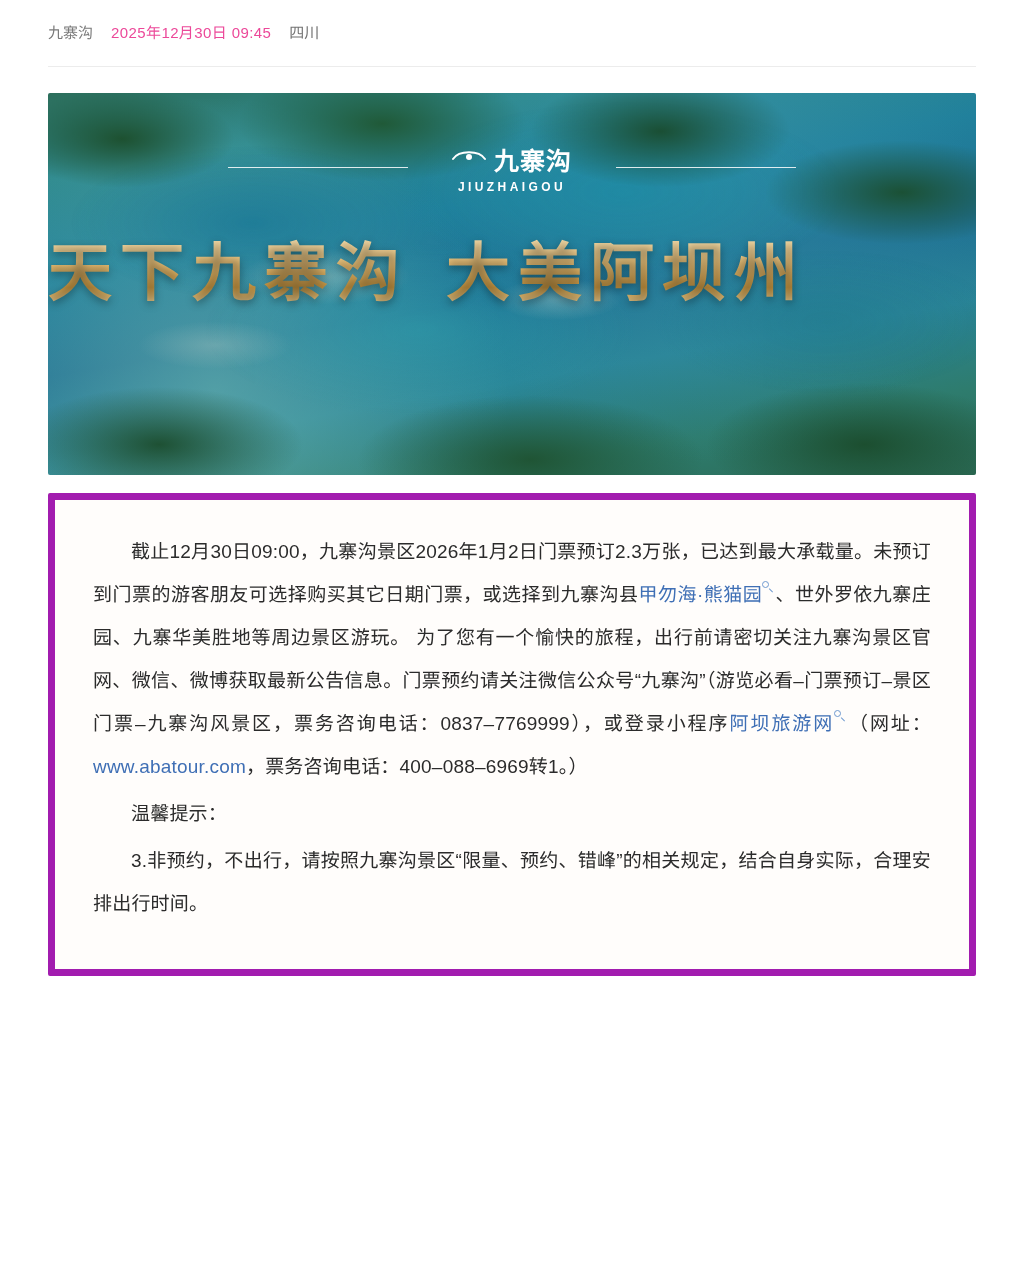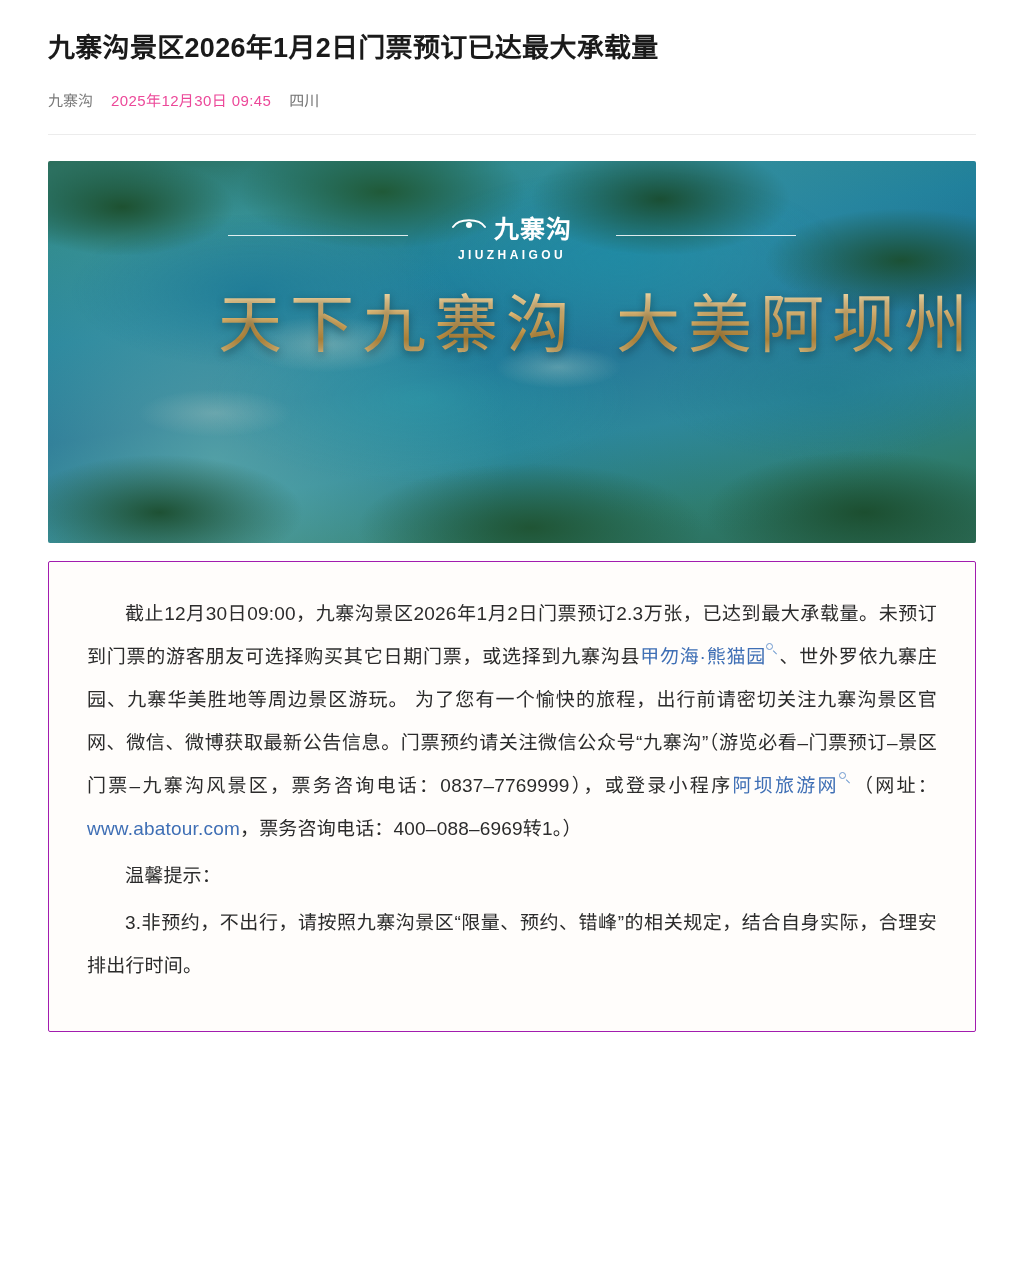--- a/index.html
+++ b/index.html
@@ -132,45 +132,45 @@
     font-weight: bold;
   }
   .hero-logo-en {
     font-size: 12px;
     letter-spacing: 3.4px;
     color: #ffffff;
     font-weight: bold;
   }
   .hero-headline {
     position: absolute;
-    top: 112px;
+    top: 128px;
     left: 0;
     right: 0;
-    text-align: right;
+    text-align: left;
     font-family: "Liberation Serif", "DejaVu Serif", serif;
-    font-weight: normal;
+    font-weight: bold;
     font-size: 64px;
     letter-spacing: 8px;
     color: #f3d79a;
     background: linear-gradient(180deg, #fdf1cf 0%, #e8c078 45%, #c69541 72%, #f6e3b4 100%);
     -webkit-background-clip: text;
     background-clip: text;
     -webkit-text-fill-color: transparent;
     text-shadow: 0 3px 8px rgba(0,0,0,0.35);
   }
   .hero-headline .gap {
     display: inline-block;
     width: 38px;
   }
   
   .notice {
     margin-top: 18px;
     width: 928px;
     box-sizing: border-box;
-    border: 1px solid #a21caf;
+    border: 7px solid #a21caf;
     background: #fffdfb;
     padding: 30px 38px 40px 38px;
     border-radius: 2px;
   }
   .notice p {
     margin: 0 0 4px 0;
     font-size: 19px;
     line-height: 43px;
     color: #2b2b2b;
     text-align: justify;
@@ -217,21 +217,20 @@
     background: #6f9ad0;
     transform: rotate(45deg);
     transform-origin: left center;
   }
 </style>
 </head>
 <body>
 
 <div class="page">
 
-  <h1 class="article-title">九寨沟景区2026年1月2日门票预订已达最大承载量</h1>
 
   <div class="meta-row">
     <span class="meta-source">九寨沟</span>
     <span class="meta-date">2025年12月30日 09:45</span>
     <span class="meta-region">四川</span>
   </div>
 
   <div class="divider"></div>
 
   <div class="hero">

